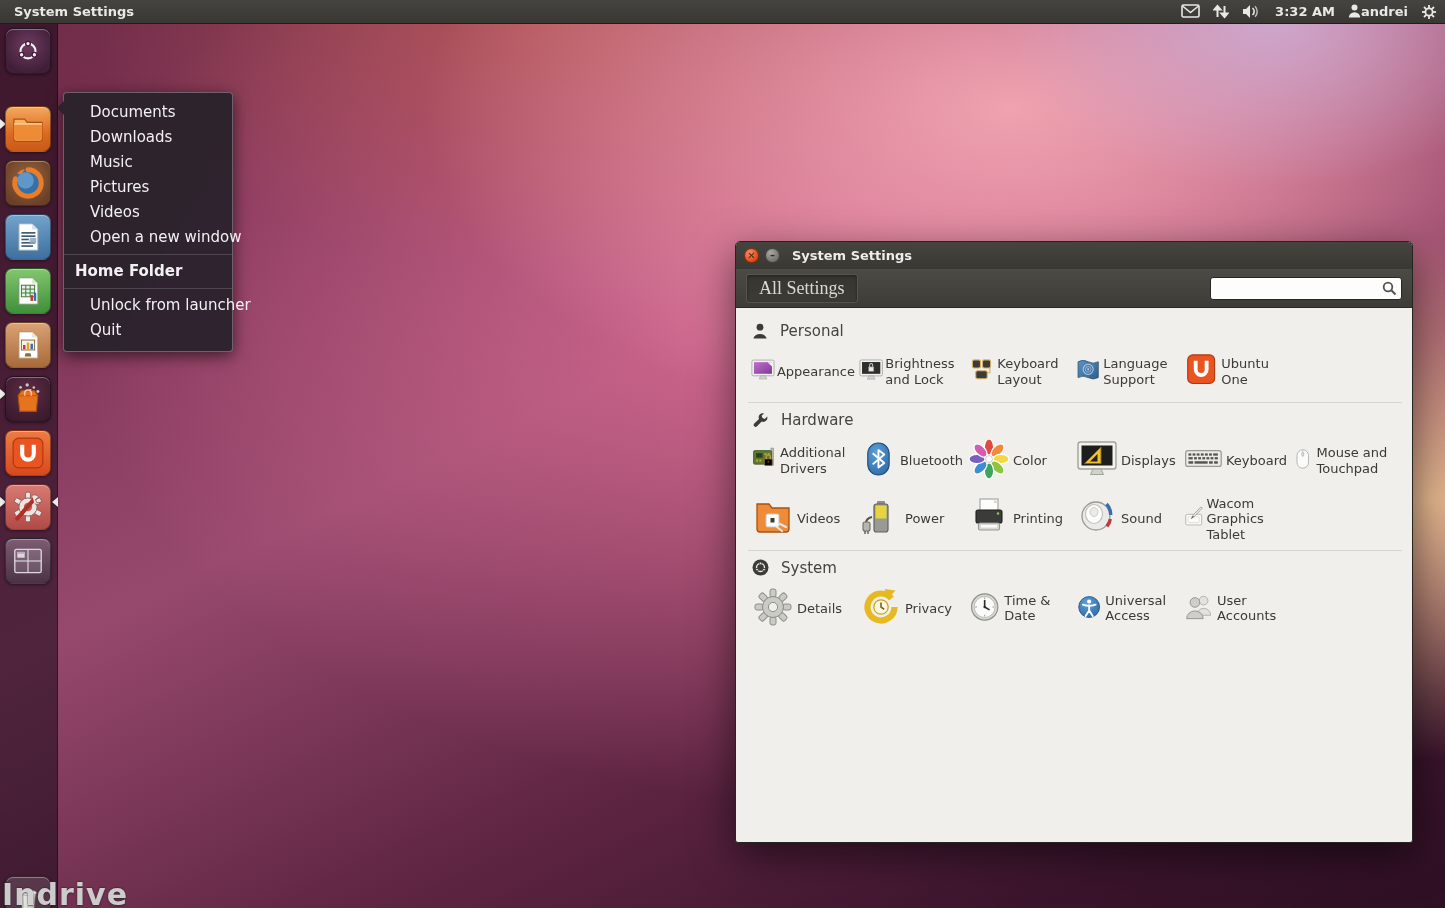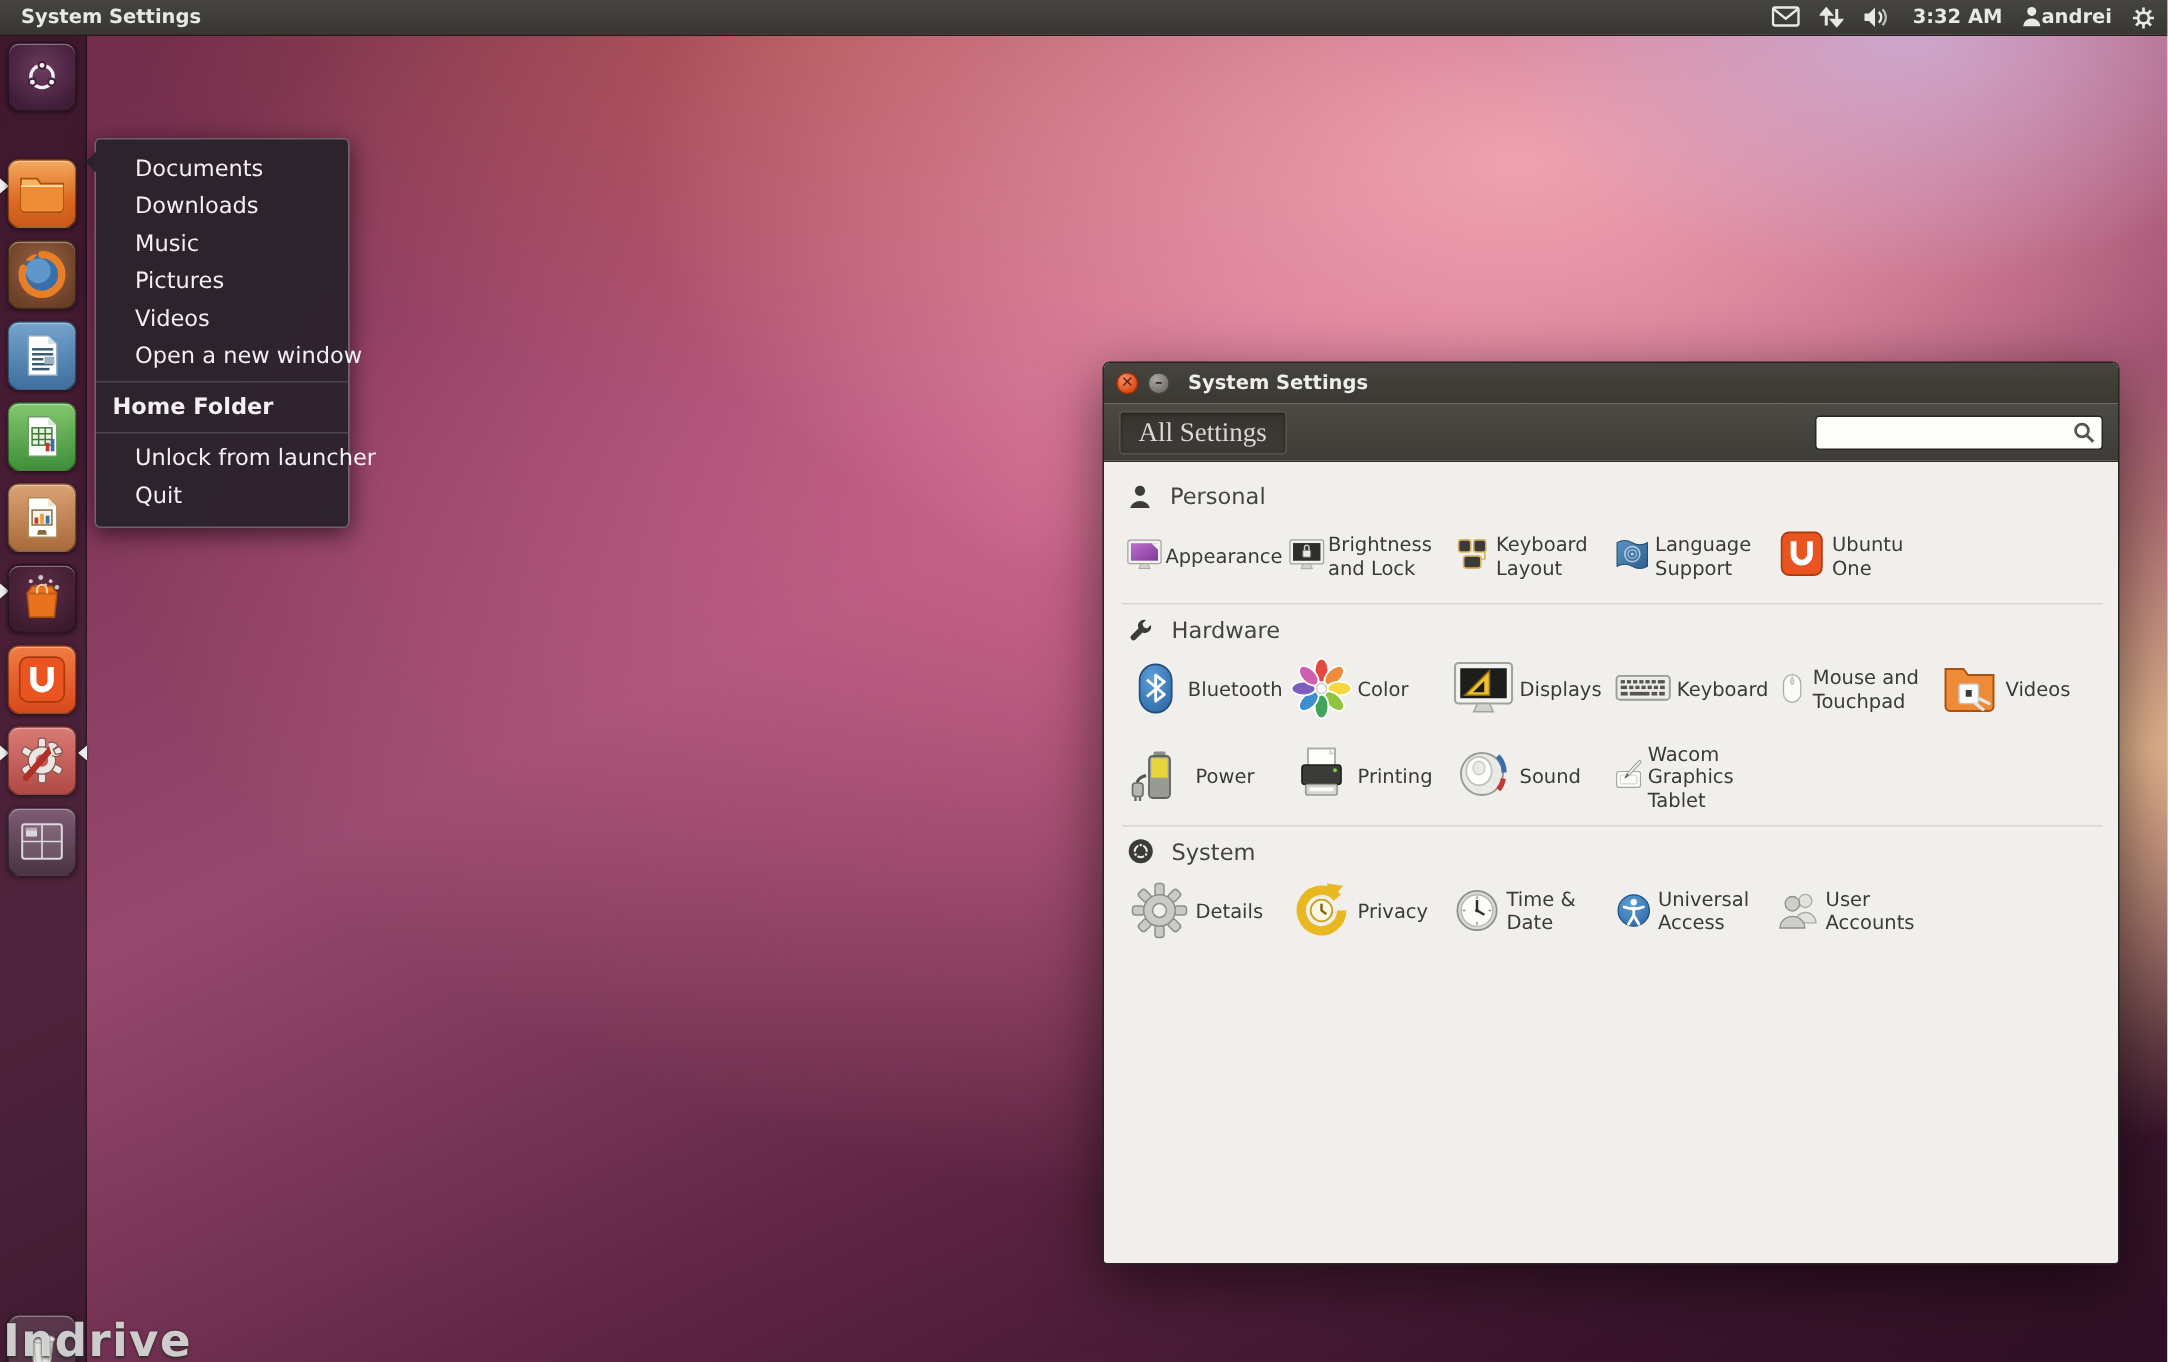--- a/index.html
+++ b/index.html
@@ -420,20 +420,37 @@
 
       <div class="divider"></div>
 
       <div class="sechead">
         <svg width="17" height="17" viewBox="0 0 17 17">
             <path d="M15.2 4.6a4.1 4.1 0 0 1-5.5 5L5 14.3a1.9 1.9 0 0 1-2.7-2.7L7 6.9a4.1 4.1 0 0 1 5-5.5L9.6 3.8l.9 2.3 2.3.9z" fill="#3c3b37"></path>
           </svg>
         <span>Hardware</span>
       </div>
       <div class="grid">
+        <div class="citem">
+          <svg width="48" height="48" viewBox="0 0 48 48">
+            <rect x="34" y="7" width="4" height="27" fill="#b9b9b3" stroke="#84847e" stroke-width=".8"></rect>
+            <rect x="7" y="11" width="28" height="21" rx="2" fill="#5d7a33" stroke="#3c5520" stroke-width="1.2"></rect>
+            <rect x="11" y="15" width="10" height="7" fill="#2e3d18"></rect>
+            <g fill="#c9a23c">
+                <rect x="24" y="15" width="3" height="3"></rect>
+                <rect x="29" y="15" width="3" height="3"></rect>
+                <rect x="11" y="25" width="3" height="3"></rect>
+                <rect x="16" y="25" width="3" height="3"></rect>
+              </g>
+            <rect x="24" y="24" width="12" height="10" rx="1.5" fill="#dcا440" stroke="#8f671c" stroke-width="1.1"></rect>
+            <path d="M26.8 24v-3.2a3.2 3.2 0 0 1 6.4 0V24" fill="none" stroke="#c79a35" stroke-width="2"></path>
+            <circle cx="30" cy="28.5" r="1.4" fill="#6b4c10"></circle>
+          </svg>
+          <span class="lbl">Additional Drivers</span>
+        </div>
         <div class="citem">
           <svg width="48" height="48" viewBox="0 0 48 48">
             <defs>
                 <radialGradient id="gbt" cx=".4" cy=".3" r=".9">
                   <stop offset="0" stop-color="#5ca0d8"></stop>
                   <stop offset="1" stop-color="#2a62a0"></stop>
                 </radialGradient>
               </defs>
             <rect x="12" y="6" width="24" height="36" rx="12" fill="url(#gbt)" stroke="#1f4d80" stroke-width="1.2"></rect>
             <path d="M17.5 17.5l13 11-6.5 5V14l6.5 5-13 11" fill="none" stroke="#fff" stroke-width="2.1" stroke-linejoin="round"></path>

